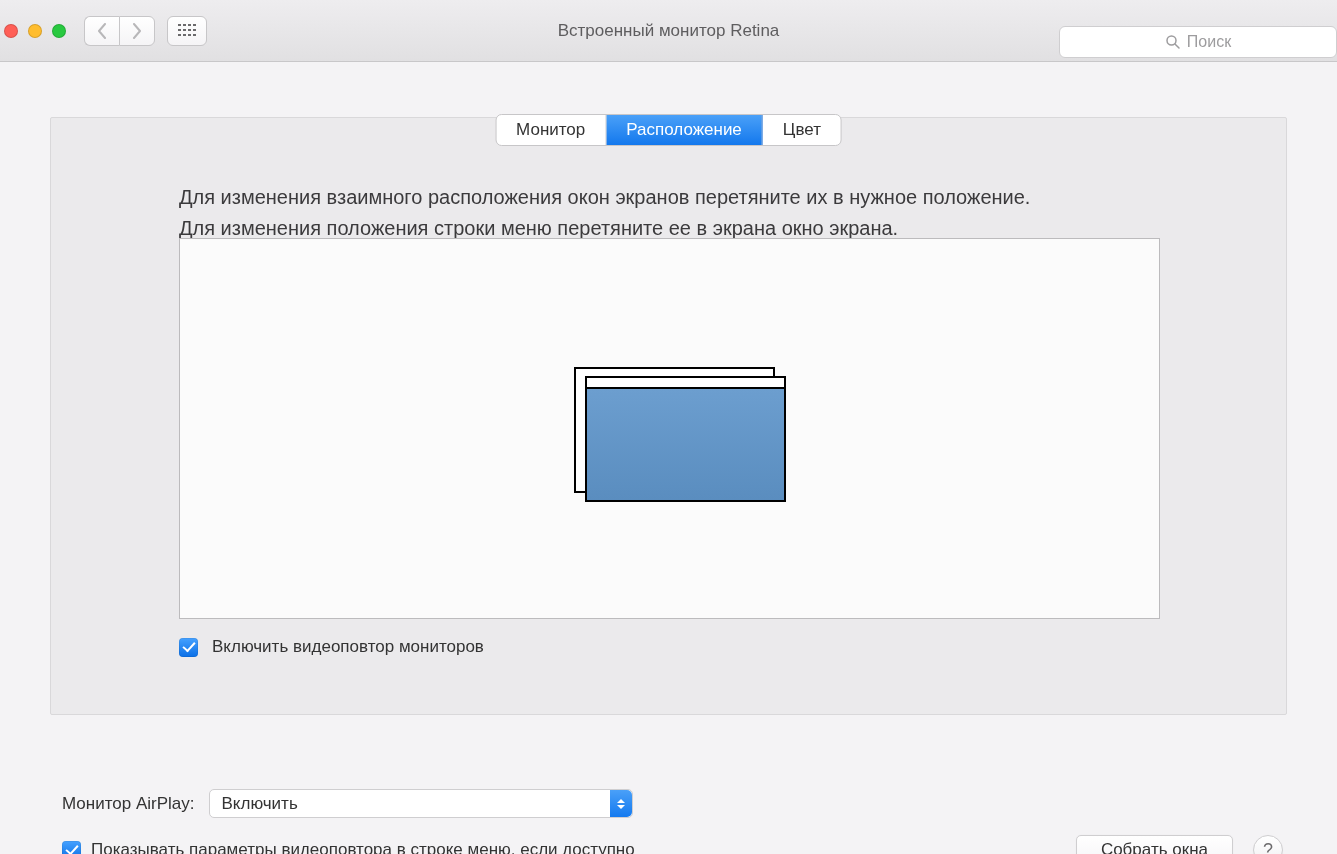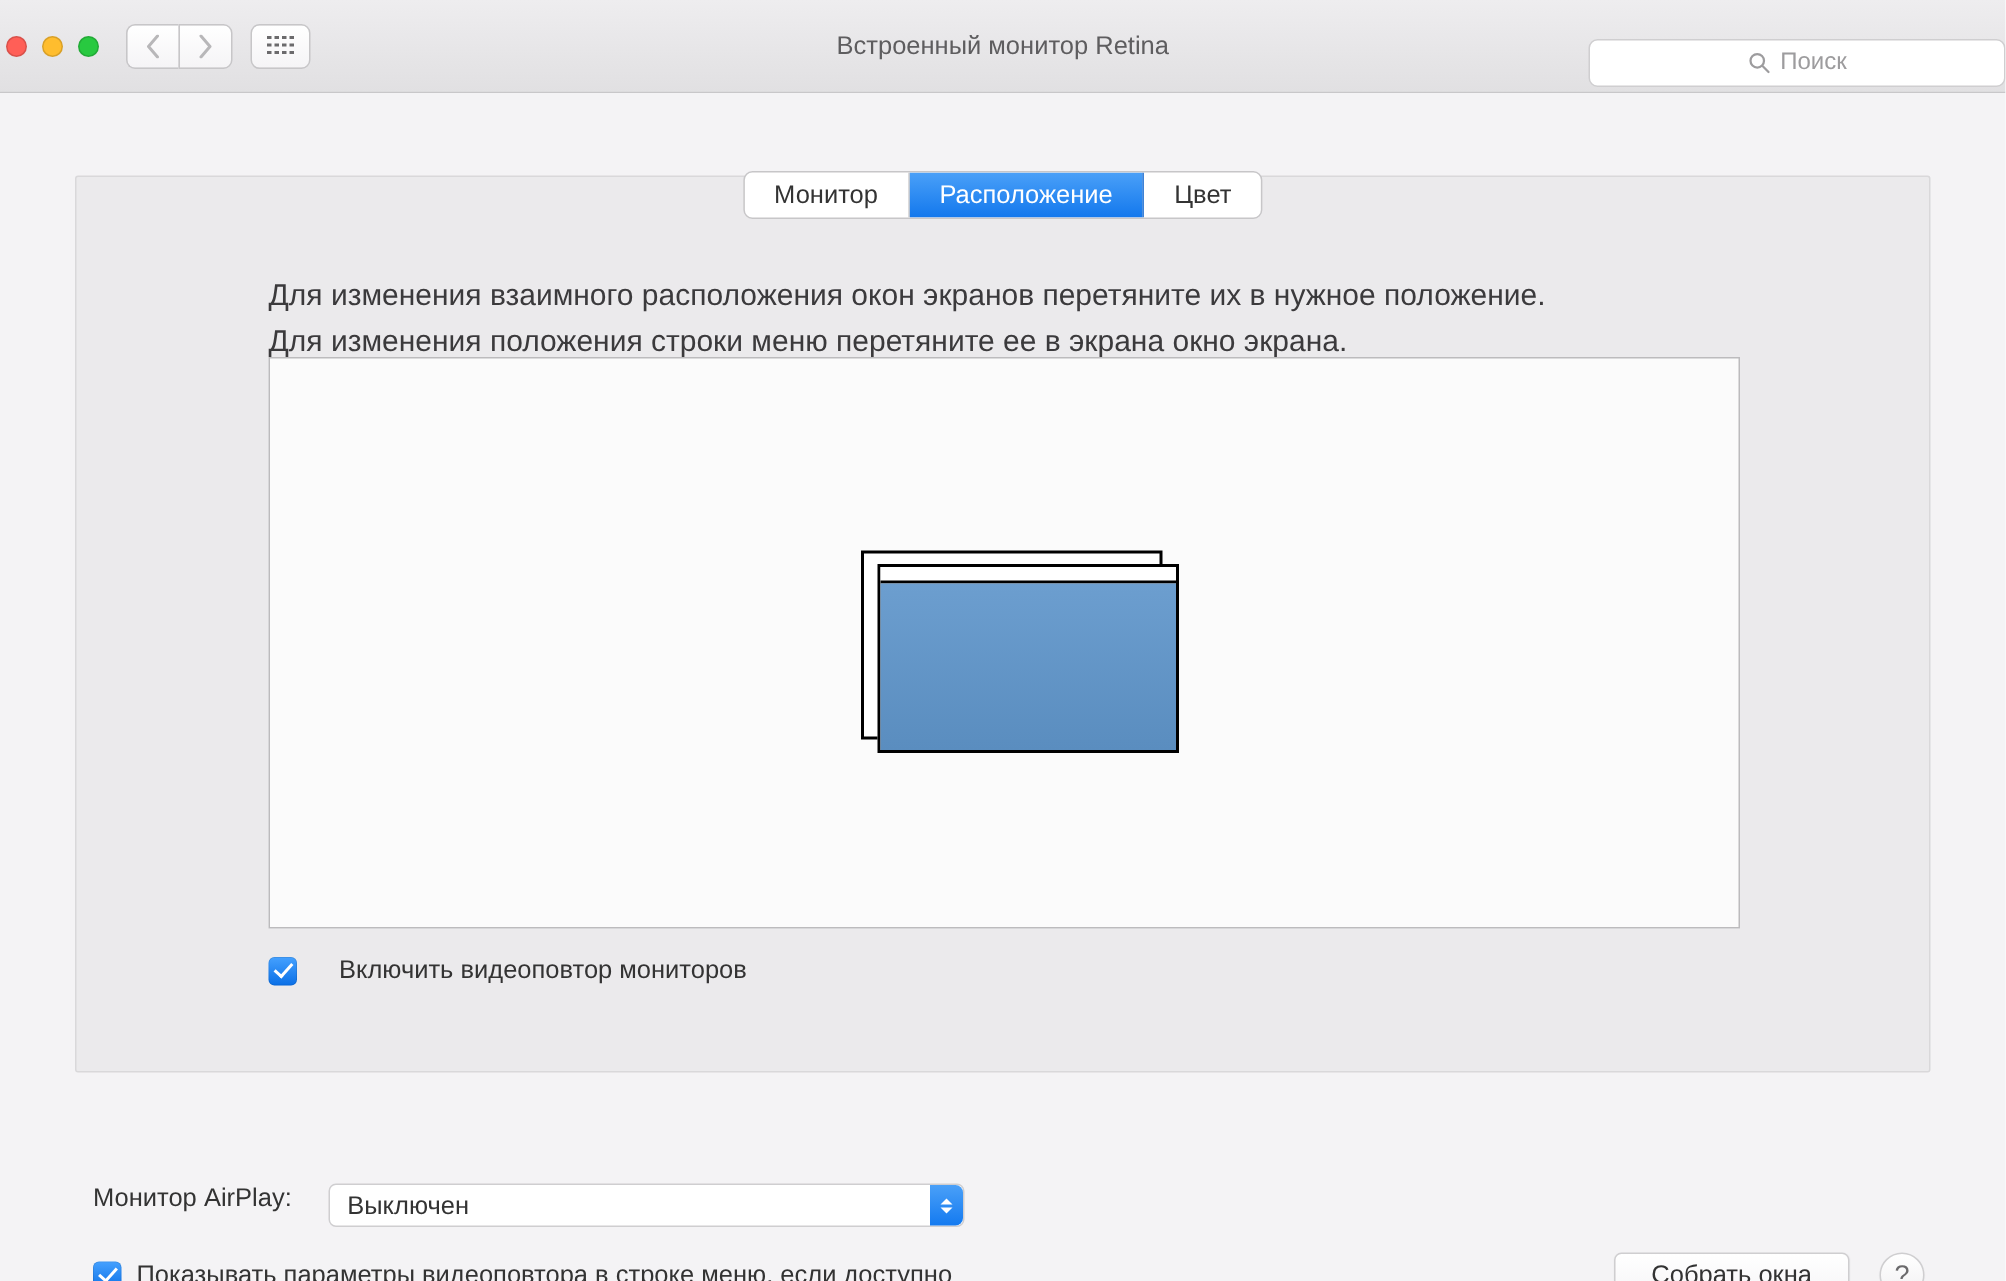--- a/index.html
+++ b/index.html
@@ -136,41 +136,41 @@
     background: #ffffff;
   }
   .mon-front .menubar { height: 11px; background: #ffffff; border-bottom: 2px solid #000; }
   .mon-front .screen {
     height: calc(100% - 11px);
     background: linear-gradient(#6c9ecf, #5a8dbf);
   }
 
   .mirror-row {
     position: absolute; left: 128px; top: 519px;
-    display: flex; align-items: center; gap: 28px;
+    display: flex; align-items: center; gap: 14px;
     font-size: 17px; color: #333;
   }
 
   .mac-checkbox {
     width: 19px; height: 19px; border-radius: 4px; position: relative;
     background: linear-gradient(#45a1ff, #0a6fe6);
     border: 0; flex-shrink: 0;
     box-shadow: inset 0 0 0 0.5px rgba(0,0,0,0.12);
   }
   .mac-checkbox::after {
     content: ""; position: absolute; left: 3.5px; top: 4.5px;
     width: 10px; height: 5px;
     border: 2px solid #fff; border-top: 0; border-right: 0;
     transform: rotate(-48deg);
   }
 
   
   .airplay-row {
     position: absolute; left: 62px; top: 727px;
-    display: flex; align-items: flex-start; gap: 24px;
+    display: flex; align-items: center; gap: 14px;
     font-size: 17px; color: #333;
   }
   .mac-select {
     width: 424px; height: 29px;
     background: #ffffff; border: 1px solid #cfced0; border-radius: 5px;
     display: flex; align-items: center; position: relative;
     padding-left: 12px; font-size: 17px; color: #333;
   }
   .mac-select .stepper {
     position: absolute; right: 0; top: 0; bottom: 0; width: 22px;
@@ -287,21 +287,21 @@
 
     <div class="mirror-row">
       <div class="mac-checkbox"></div>
       <span>Включить видеоповтор мониторов</span>
     </div>
   </div>
 
   <div class="airplay-row">
     <span>Монитор AirPlay:</span>
     <div class="mac-select">
-      <span>Выключен</span>
+      <span>Включить</span>
       <div class="stepper">
         <div class="ar up"></div>
           <div class="ar dn"></div>
       </div>
     </div>
   </div>
 
   <div class="show-row">
     <div class="mac-checkbox"></div>
     <span>Показывать параметры видеоповтора в строке меню, если доступно</span>

